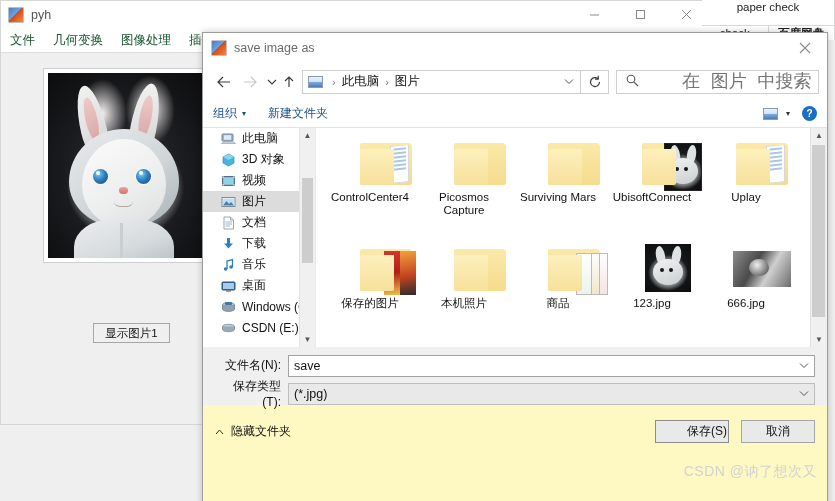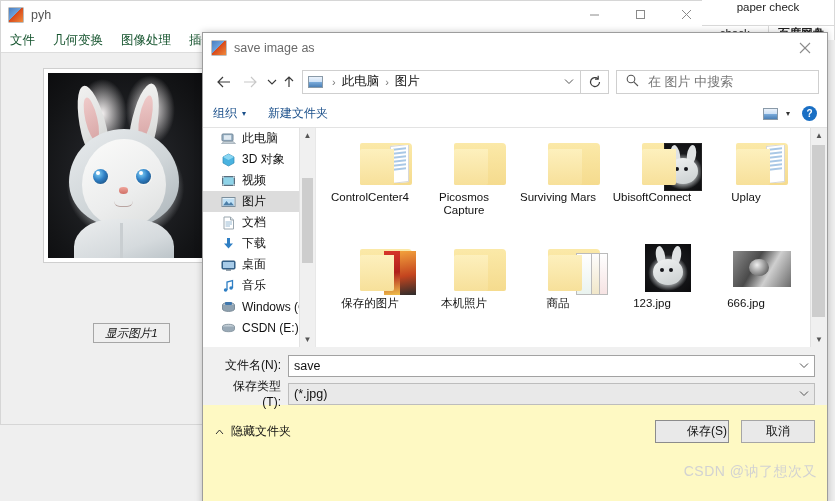--- a/index.html
+++ b/index.html
@@ -79,21 +79,21 @@
   .bun-nose{position:absolute;left:71px;top:114px;width:9px;height:7px;border-radius:50% 50% 55% 55%;
     background:linear-gradient(180deg,#f0a59b,#cf6f66);}
   .bun-mouth{position:absolute;left:66px;top:128px;width:19px;height:5px;border-radius:0 0 9px 9px;
     border-bottom:1.5px solid #b9a5a2;}
   .bun-body{position:absolute;left:26px;top:146px;width:100px;height:46px;border-radius:40% 40% 12% 12%/60% 60% 14% 14%;
     background:linear-gradient(160deg,#eceeef 0%,#d5dadd 60%,#b6bfc4 100%);}
   .bun-zip{position:absolute;left:72px;top:150px;width:3px;height:42px;background:#c9ced1;}
   #show-img-btn{
     position:absolute;left:92px;top:322px;width:77px;height:20px;
     background:#efefef;border:1px solid #a6a6a6;box-sizing:border-box;
-    font-size:11.5px;color:#111;display:flex;align-items:center;justify-content:center;font-style:italic;
+    font-size:11.5px;color:#111;display:flex;align-items:center;justify-content:center;
   }
 
   
   #bg-table{
     position:absolute;left:702px;top:0;width:133px;height:40px;overflow:hidden;
     background:#fff;
   }
   #bg-table .bt-row{display:flex;align-items:center;}
   #bg-table .bt-cell{
     flex:1;border:1px solid #d9d9d9;border-top:none;border-left:none;
@@ -138,22 +138,22 @@
   #refresh-btn{
     width:28px;height:24px;border:1px solid #cfcfcf;border-left:none;background:#fff;
     display:flex;align-items:center;justify-content:center;color:#3b3b3b;box-sizing:border-box;flex:none;
   }
   #searchbox{
     width:203px;height:24px;border:1px solid #cfcfcf;background:#fff;margin-left:7px;
     display:flex;align-items:center;box-sizing:border-box;flex:none;
   }
   #searchbox .sicon{margin:0 7px 0 9px;color:#555;flex:none;}
   #search-input{
-    border:none;outline:none;font-size:13px;color:#6f6f6f;width:150px;
-    font-family:Liberation Sans, sans-serif;background:transparent;
+    border:none;outline:none;font-size:18px;color:#6f6f6f;width:150px;
+    font-family:Liberation Mono, monospace;background:transparent;margin-left:34px;
   }
   
   #dlg-cmdbar{height:28px;background:#fff;display:flex;align-items:center;padding:0 10px;box-sizing:border-box;border-bottom:1px solid #e3e3e3;}
   .cmd{font-size:12px;color:#1a4f8a;margin-right:22px;display:flex;align-items:center;}
   .cmd .caret{margin-left:5px;font-size:8px;color:#1a4f8a;}
   #view-ico{
     width:15px;height:12px;margin-left:auto;flex:none;border:1px solid #8a9aa8;box-sizing:border-box;
     background:linear-gradient(180deg,#eaf2fb 0%,#cfe2f6 45%,#7fb0df 46%,#4b7fb5 100%);
   }
   #view-caret{margin:0 12px 0 8px;font-size:8px;color:#333;}
@@ -480,36 +480,36 @@
         <span class="ti-ico">
           <svg width="15" height="14" viewBox="0 0 15 14">
               <path d="M6 1 H9 V6.5 H12 L7.5 11.5 L3 6.5 H6 Z" fill="#2f7fc4"></path>
             </svg>
         </span>
         <span>下载</span>
       </div>
       <div class="tree-item">
         <span class="ti-ico">
           <svg width="15" height="14" viewBox="0 0 15 14">
+              <path d="M6 11 V3 L11.5 1.6 V9" fill="none" stroke="#2f7fc4" stroke-width="1.3"></path>
+              <circle cx="4.6" cy="11" r="1.8" fill="#2f7fc4"></circle>
+              <circle cx="10.1" cy="9" r="1.8" fill="#2f7fc4"></circle>
+            </svg>
+        </span>
+        <span>音乐</span>
+      </div>
+      <div class="tree-item">
+        <span class="ti-ico">
+          <svg width="15" height="14" viewBox="0 0 15 14">
               <rect x="1" y="3" width="13" height="8" rx="1" fill="#3d6f9e" stroke="#2a5478"></rect>
               <rect x="2" y="4" width="11" height="6" fill="#a7cbe8"></rect>
               <rect x="5" y="11.3" width="5" height="1.4" fill="#6b7e8c"></rect>
             </svg>
         </span>
         <span>桌面</span>
-      </div>
-      <div class="tree-item">
-        <span class="ti-ico">
-          <svg width="15" height="14" viewBox="0 0 15 14">
-              <path d="M6 11 V3 L11.5 1.6 V9" fill="none" stroke="#2f7fc4" stroke-width="1.3"></path>
-              <circle cx="4.6" cy="11" r="1.8" fill="#2f7fc4"></circle>
-              <circle cx="10.1" cy="9" r="1.8" fill="#2f7fc4"></circle>
-            </svg>
-        </span>
-        <span>音乐</span>
       </div>
       <div class="tree-item">
         <span class="ti-ico">
           <svg width="15" height="14" viewBox="0 0 15 14">
               <ellipse cx="7.5" cy="5" rx="6" ry="2.4" fill="#b9c6d0" stroke="#7e8e9a"></ellipse>
               <path d="M1.5 5 V9 a6 2.4 0 0 0 12 0 V5" fill="#8fa2b1" stroke="#7e8e9a"></path>
               <rect x="4" y="2" width="7" height="3" rx="1" fill="#3f77ad"></rect>
             </svg>
         </span>
         <span>Windows (C:)</span>

